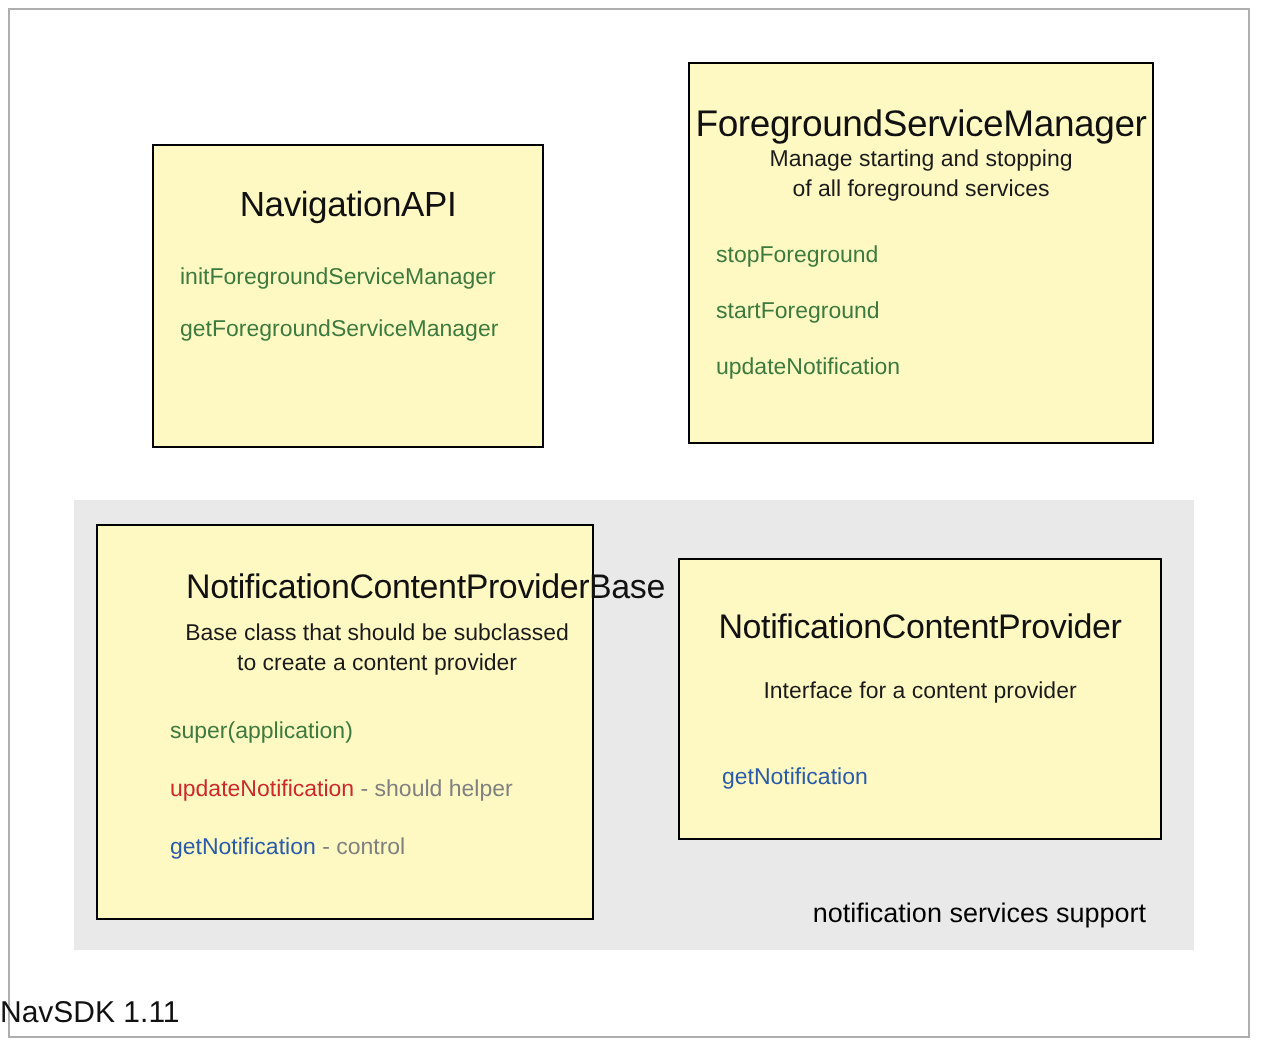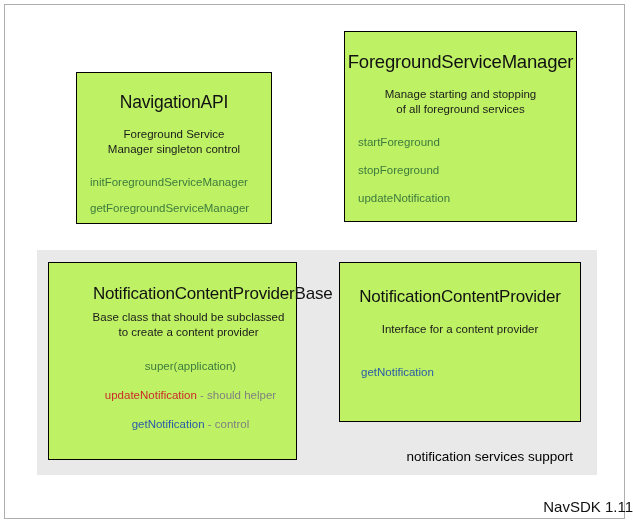--- a/index.html
+++ b/index.html
@@ -47,21 +47,21 @@
     right: 24px;
     bottom: 11px;
     font-size: 13.5px;
     color: #000000;
     white-space: nowrap;
   }
 
   
   .class-box {
     position: absolute;
-    background: #bef264;
+    background: #fef9c3;
     border: 1.4px solid #000000;
     box-sizing: border-box;
     text-align: center;
   }
 
   .box-title {
     font-size: 17.5px;
     color: #111111;
     letter-spacing: -0.2px;
     white-space: nowrap;
@@ -94,85 +94,83 @@
   }
   #box-navigation-api .box-title { margin-top: 19px; text-align: center; }
   #box-navigation-api .box-desc  { margin-top: 14px; }
   #box-navigation-api .members   { margin-top: 20px; padding-left: 13px; }
   #box-navigation-api .member    { margin-bottom: 12px; }
 
   #box-foreground-service-manager {
     left: 344px; top: 31px; width: 233px; height: 191px;
   }
   #box-foreground-service-manager .box-title { margin-top: 19px; font-size: 18.5px; }
-  #box-foreground-service-manager .box-desc  { margin-top: 14px; }
+  #box-foreground-service-manager .box-desc  { }
   #box-foreground-service-manager .members   { margin-top: 20px; padding-left: 13px; }
   #box-foreground-service-manager .member    { margin-bottom: 14px; }
 
   #box-notification-content-provider-base {
     left: 48px; top: 262px; width: 249px; height: 198px;
   }
   #box-notification-content-provider-base .box-title { margin-top: 21px; font-size: 17px; margin-left: 44px; }
   #box-notification-content-provider-base .box-desc  { margin-top: 6px; padding-left: 32px; }
-  #box-notification-content-provider-base .members   { margin-top: 21px; padding-left: 36px; text-align: center; }
+  #box-notification-content-provider-base .members   { margin-top: 21px; padding-left: 36px; }
   #box-notification-content-provider-base .member    { margin-bottom: 15px; }
 
   #box-notification-content-provider {
-    left: 339px; top: 262px; width: 242px; height: 160px;
+    left: 339px; top: 279px; width: 242px; height: 141px;
   }
   #box-notification-content-provider .box-title { margin-top: 24px; font-size: 17px; }
   #box-notification-content-provider .box-desc  { margin-top: 15px; }
   #box-notification-content-provider .members   { margin-top: 29px; padding-left: 21px; }
   #box-notification-content-provider .member    { margin-bottom: 10px; }
 
   .footer-caption {
     position: absolute;
     left: 0;
     right: 0;
     top: 498px;
-    text-align: right;
+    text-align: left;
     font-size: 15px;
     color: #111111;
   }
 </style>
 </head>
 <body>
 
 <div id="diagram-canvas">
 
   <div class="outer-frame"></div>
 
   <div class="group-region">
     <div class="group-label">notification services support</div>
   </div>
 
   <div class="class-box" id="box-navigation-api">
     <div class="box-title">NavigationAPI</div>
-    <div class="box-desc">Foreground Service
-Manager singleton control</div>
     <div class="members">
       <div class="member">
         <span class="mname" style="color: rgb(61, 122, 61);">initForegroundServiceManager</span><span class="mnote"></span>
       </div>
       <div class="member">
         <span class="mname" style="color: rgb(61, 122, 61);">getForegroundServiceManager</span><span class="mnote"></span>
       </div>
     </div>
   </div>
 
   <div class="class-box" id="box-foreground-service-manager">
     <div class="box-title">ForegroundServiceManager</div>
     <div class="box-desc">Manage starting and stopping
 of all foreground services</div>
     <div class="members">
       <div class="member">
+        <span class="mname" style="color: rgb(61, 122, 61);">stopForeground</span><span class="mnote"></span>
+      </div>
+      <div class="member">
         <span class="mname" style="color: rgb(61, 122, 61);">startForeground</span><span class="mnote"></span>
-      </div>
-      <div class="member">
-        <span class="mname" style="color: rgb(61, 122, 61);">stopForeground</span><span class="mnote"></span>
       </div>
       <div class="member">
         <span class="mname" style="color: rgb(61, 122, 61);">updateNotification</span><span class="mnote"></span>
       </div>
     </div>
   </div>
 
   <div class="class-box" id="box-notification-content-provider-base">
     <div class="box-title">NotificationContentProviderBase</div>
     <div class="box-desc">Base class that should be subclassed

